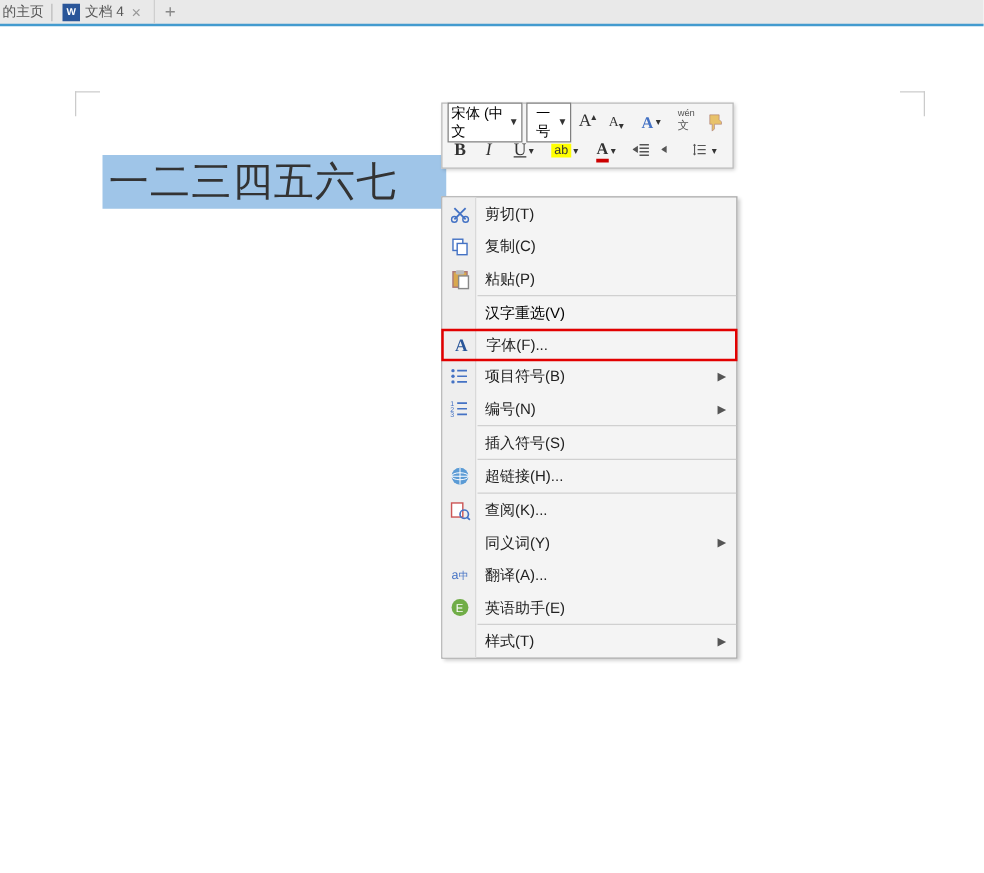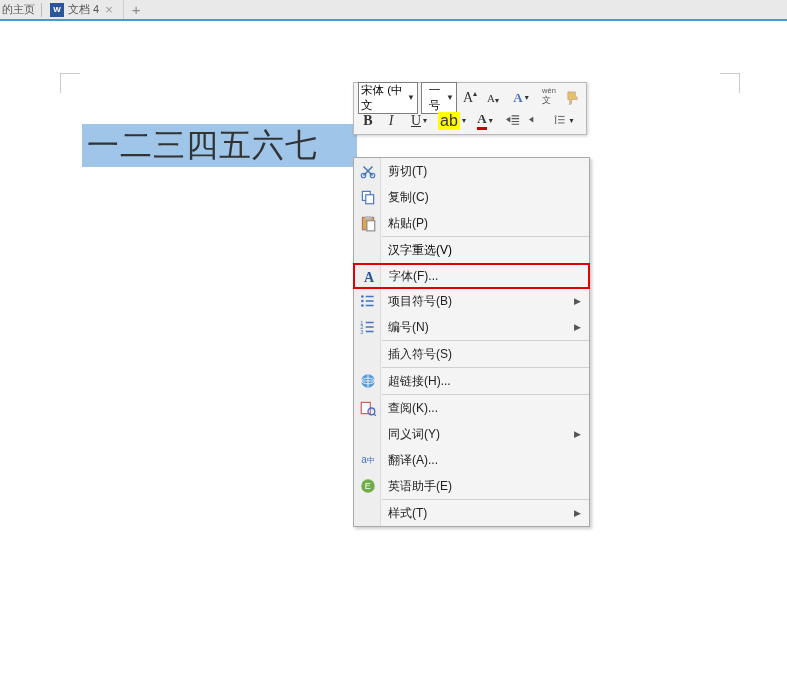--- a/index.html
+++ b/index.html
@@ -75,21 +75,21 @@
     .tb-btn {
       width: 20px; height: 20px;
       display: flex; align-items: center; justify-content: center;
       color: #333; font-size: 13px;
     }
     .tb-btn.caret-after { width: 30px; gap:1px; }
     .tb-btn svg { width: 15px; height: 15px; }
     .bold { font-weight: bold; font-family: "Times New Roman"; font-size: 14px; }
     .ital { font-style: italic; font-family: "Times New Roman"; font-size: 14px; }
     .under { text-decoration: underline; font-family: "Times New Roman"; font-size: 14px; }
-    .hl { background: #ffff00; padding: 0 2px; font-size: 16px; }
+    .hl { background: #ffff00; padding: 0 2px; font-size: 10px; }
 
     
     .ctx-menu {
       position: absolute;
       left: 353px; top: 136px;
       width: 237px;
       background: #f4f4f4;
       border: 1px solid #a9a9a9;
       box-shadow: 2px 2px 3px rgba(0,0,0,.2);
       font-size: 12px;

